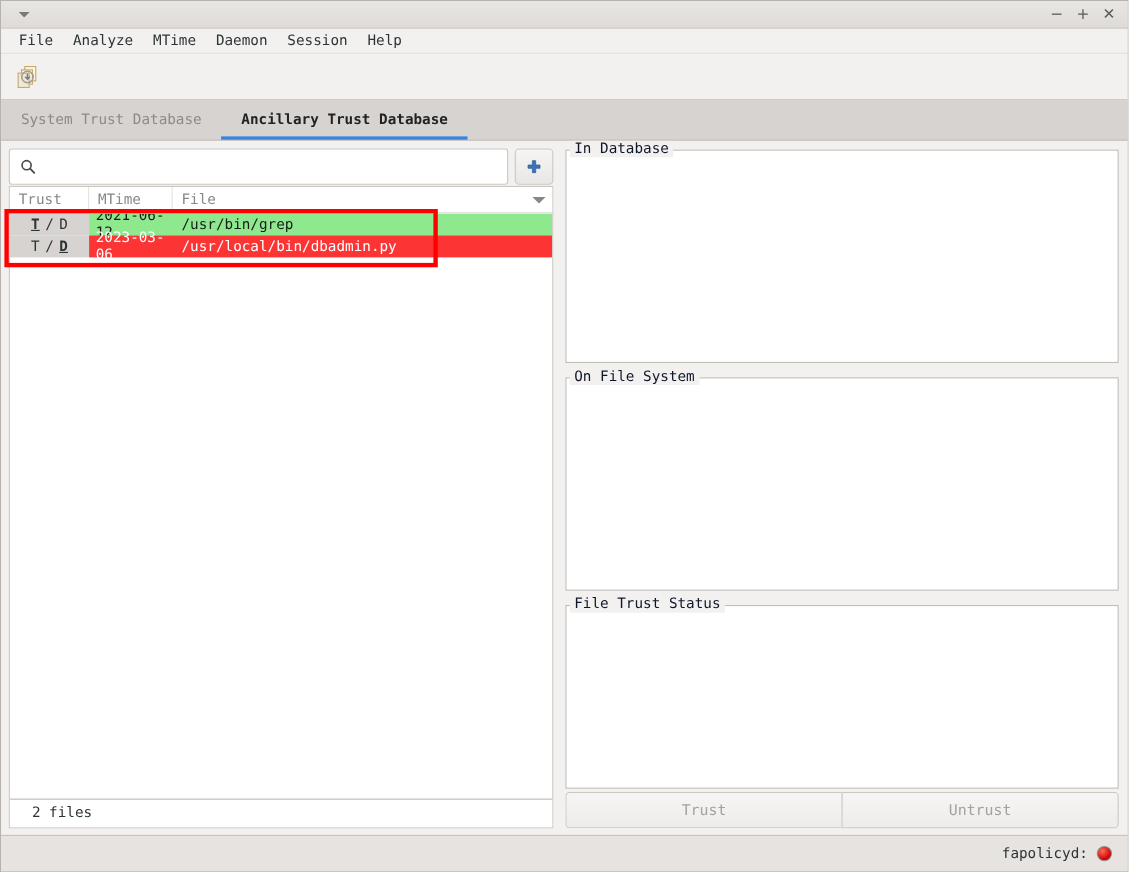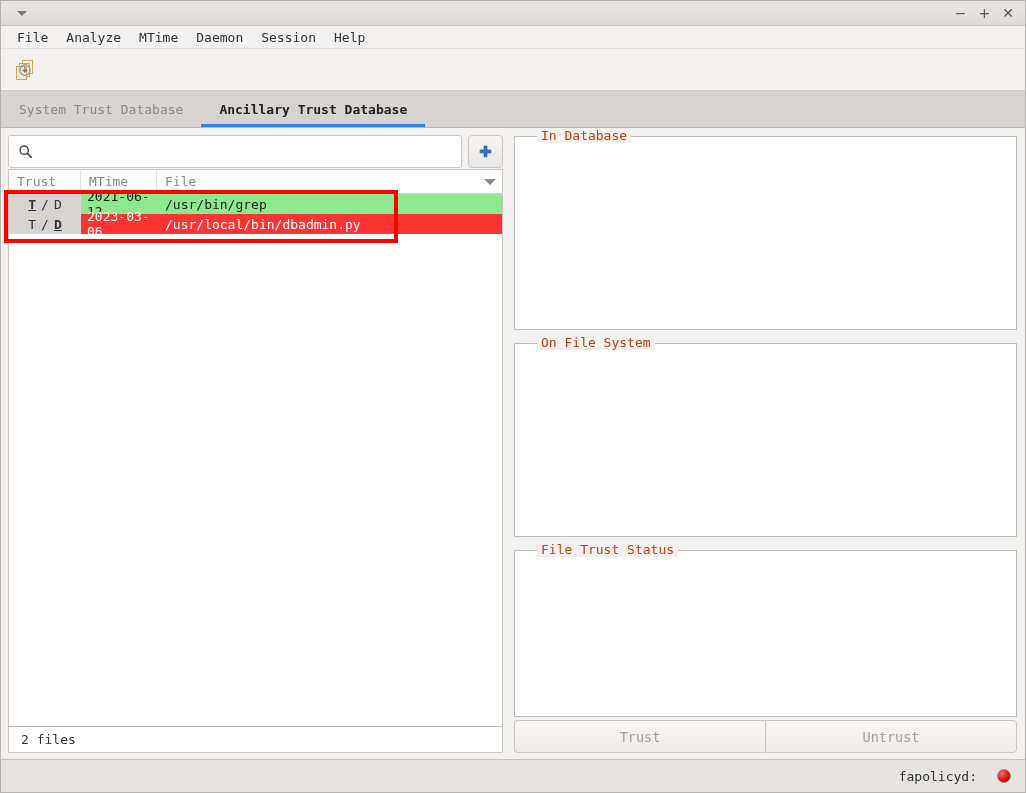--- a/index.html
+++ b/index.html
@@ -296,21 +296,21 @@
   .row.untrusted .cell-rest { background: #fc3434; color: #ffffff; }
   .cell-mtime { width: 76px; min-width: 76px; }
 
   .list-status {
     height: 26px;
     min-height: 26px;
     border-top: 1px solid #bcb8b4;
     background: #ffffff;
     display: flex;
     align-items: center;
-    padding-left: 12px;
+    padding-left: 20px;
     font-family: "DejaVu Sans Mono", "Liberation Mono", monospace;
     font-size: 13px;
     color: #2e3436;
     box-sizing: border-box;
   }
 
   
   .annot {
     position: absolute;
     border: 4px solid #ff0000;
@@ -323,26 +323,26 @@
   .frame {
     position: relative;
     border: 1px solid #c0bcb8;
     background: #ffffff;
     box-sizing: border-box;
     display: flex;
   }
   .frame-legend {
     position: absolute;
     top: -9px;
-    left: 22px;
+    left: 3px;
     background: #f2f1f0;
     padding: 0 4px;
     font-family: "DejaVu Sans Mono", "Liberation Mono", monospace;
     font-size: 13px;
-    color: #c2410c;
+    color: #0f172a;
     white-space: nowrap;
   }
   .frame-db { height: 194px; min-height: 194px; margin-bottom: 13px; }
   .frame-fs { height: 194px; min-height: 194px; margin-bottom: 13px; }
   .frame-ts { flex: 1; min-height: 0; }
 
   .btn-row {
     display: flex;
     height: 33px;
     min-height: 33px;
@@ -367,21 +367,21 @@
   
   .statusbar {
     height: 33px;
     min-height: 33px;
     background: #e6e3e1;
     border-top: 1px solid #c6c2be;
     display: flex;
     align-items: center;
     justify-content: flex-end;
     padding-right: 14px;
-    gap: 20px;
+    gap: 8px;
     box-sizing: border-box;
   }
   .status-label {
     font-family: "DejaVu Sans Mono", "Liberation Mono", monospace;
     font-size: 13px;
     color: #2e3436;
   }
   .status-dot {
     width: 14px;
     height: 14px;

